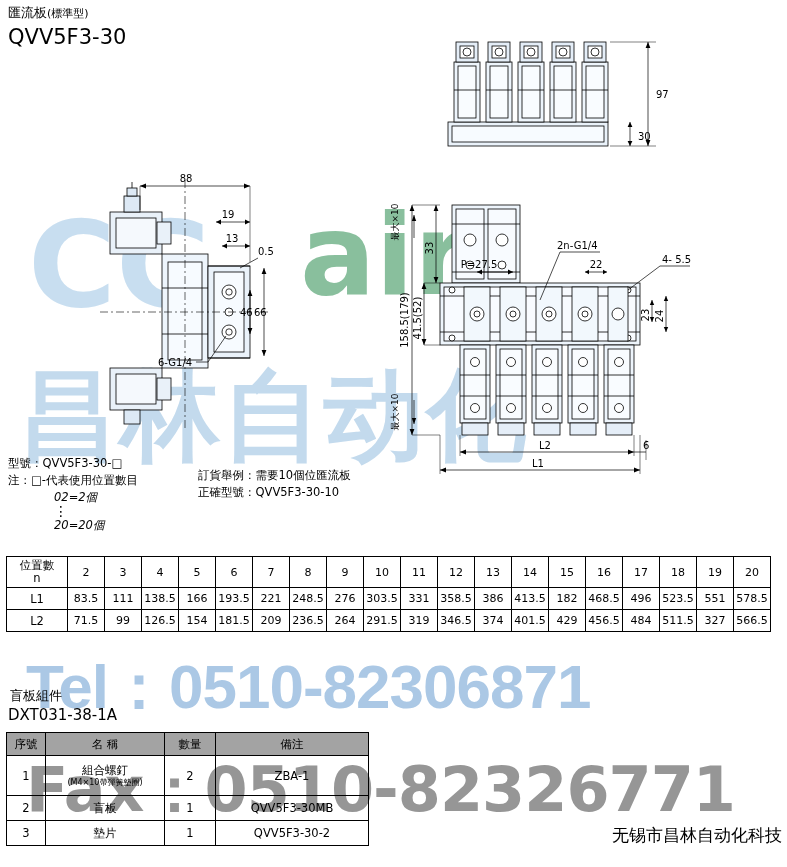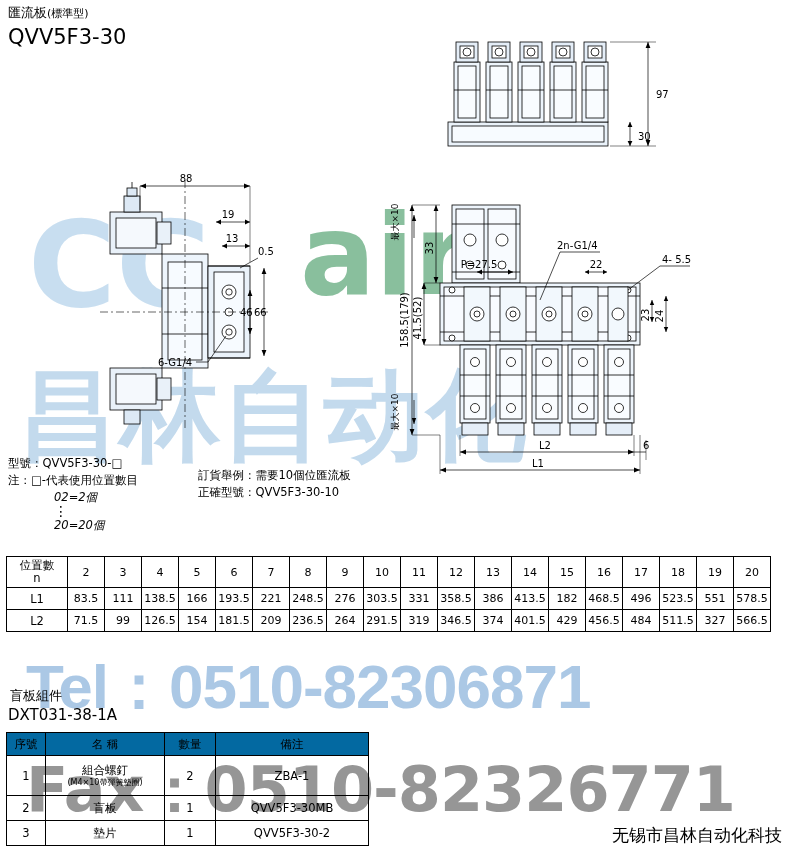--- a/index.html
+++ b/index.html
@@ -199,21 +199,21 @@
     z-index: 5;
     background: transparent;
   }
   .parts td, .parts th {
     border: 1px solid #000;
     font-size: 11.5px;
     text-align: center;
     padding: 0;
   }
   .parts th {
-    background: #0369a1;
+    background: #a3a3a3;
     height: 22px;
     font-weight: normal;
   }
   .parts td { height: 24px; }
   .parts .c-seq { width: 38px; }
   .parts .c-name { width: 118px; }
   .parts .c-qty { width: 50px; }
   .parts .c-rem { width: 152px; }
   .parts .small {
     font-size: 8px;

